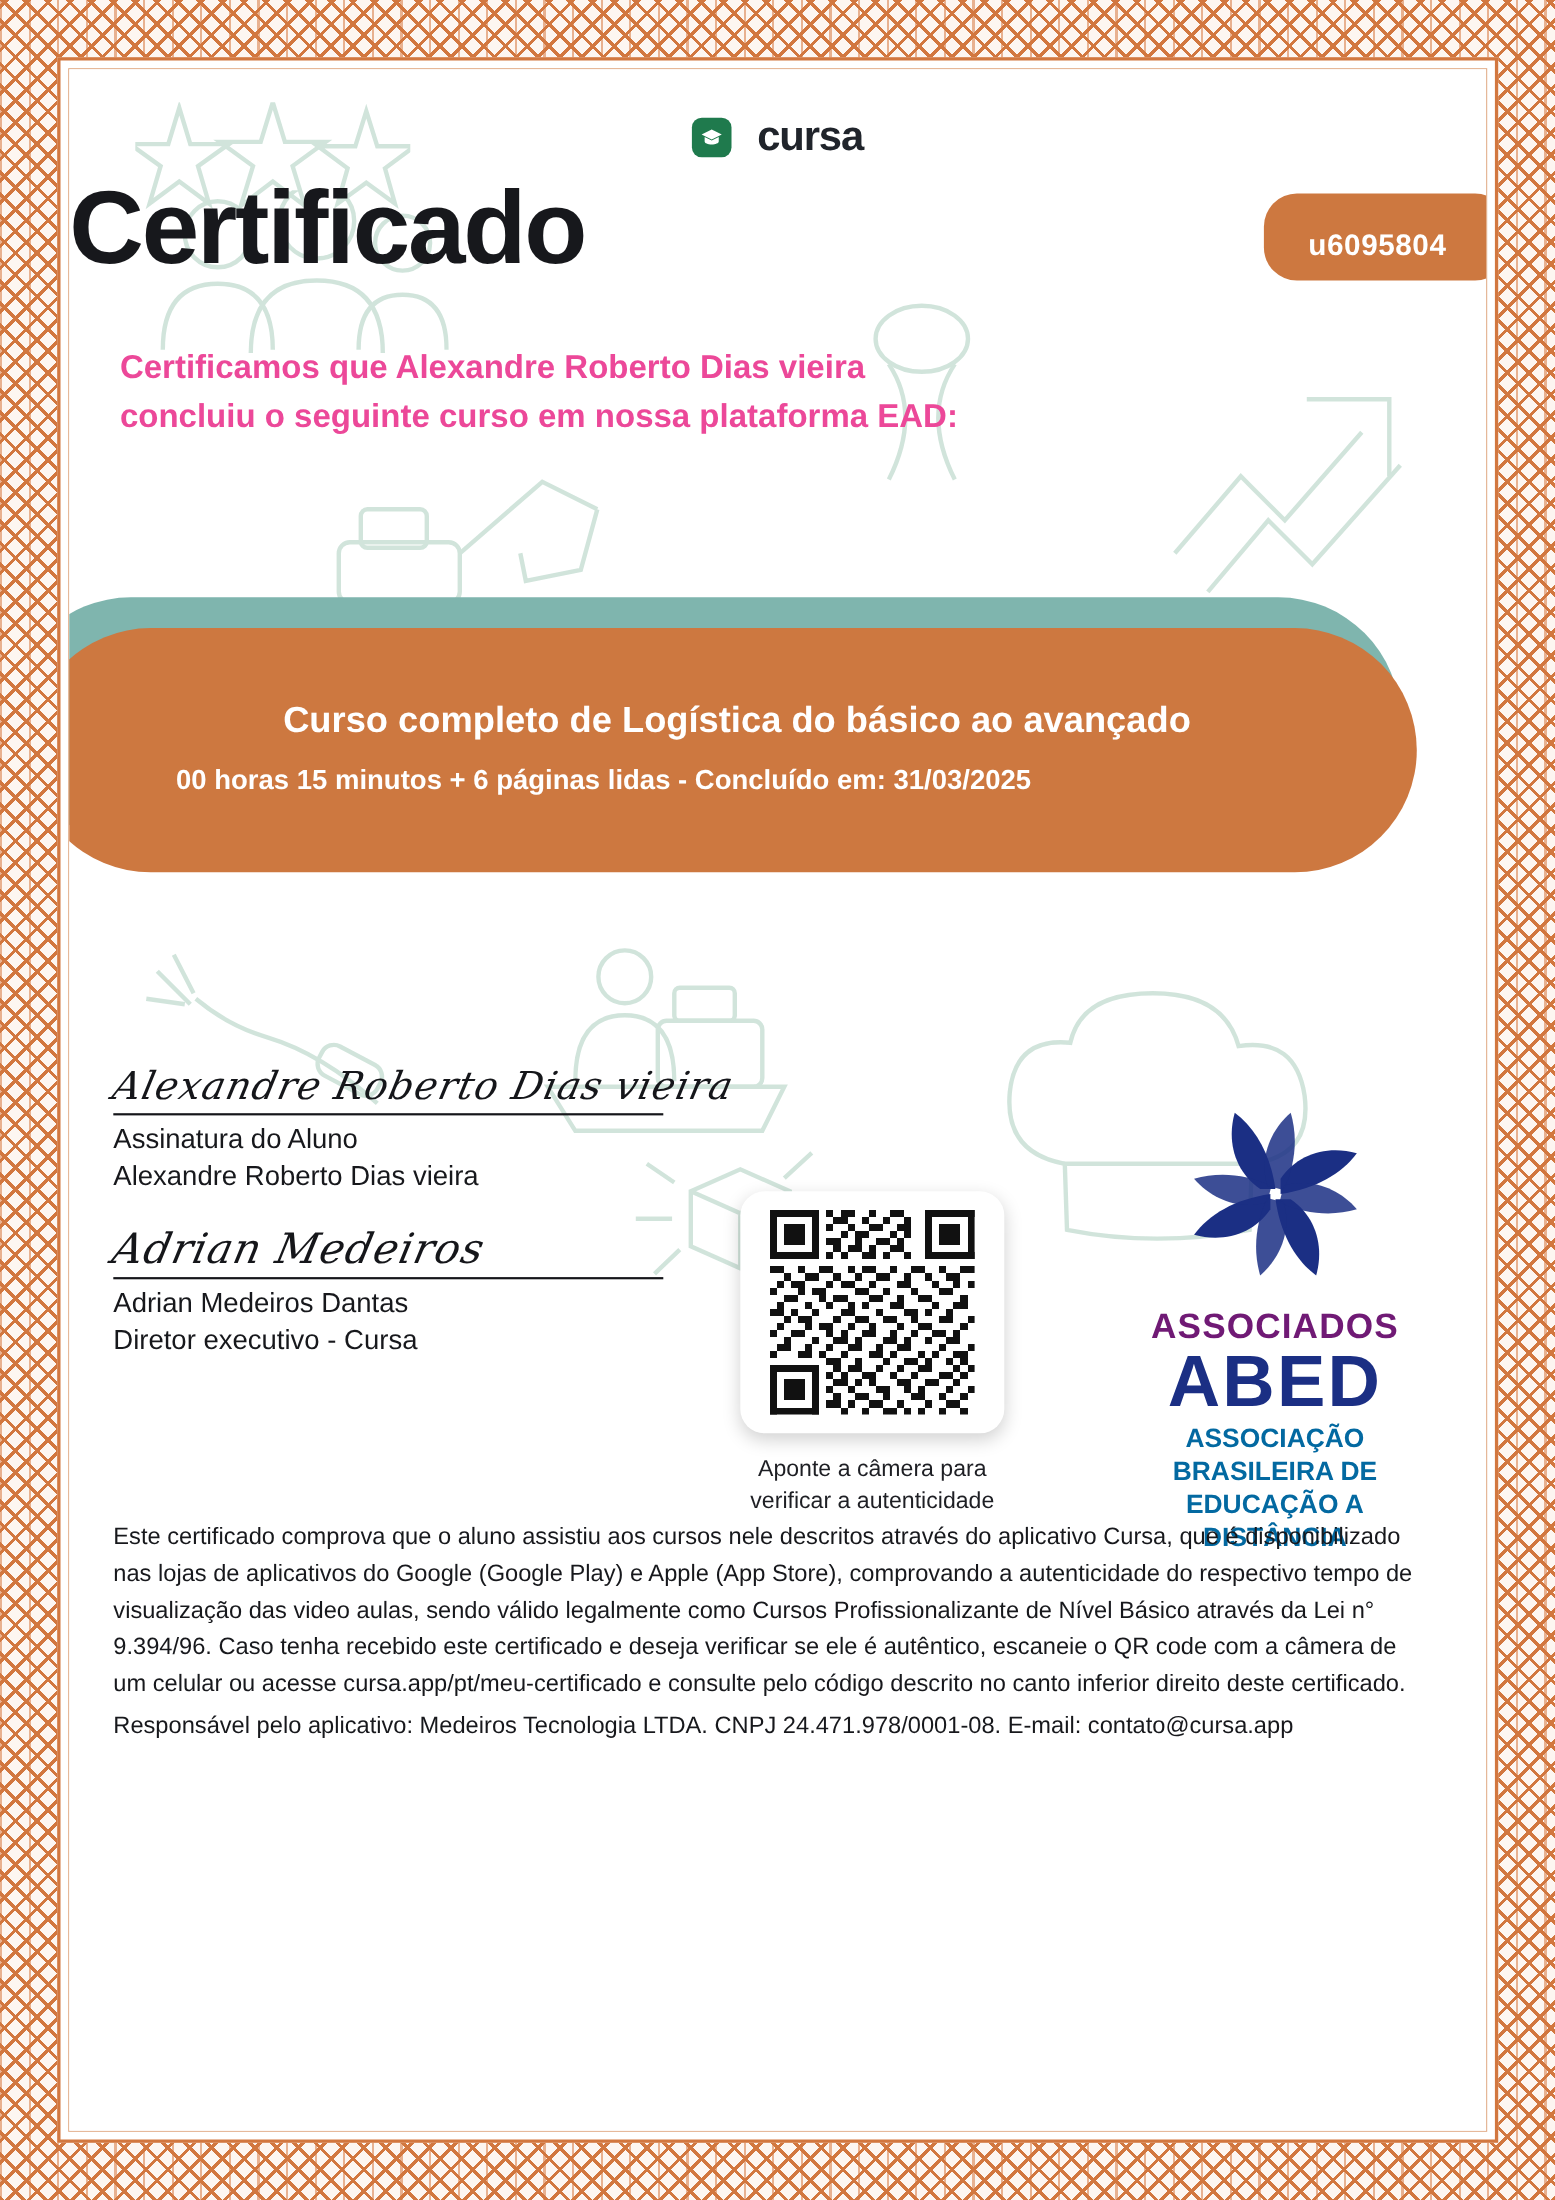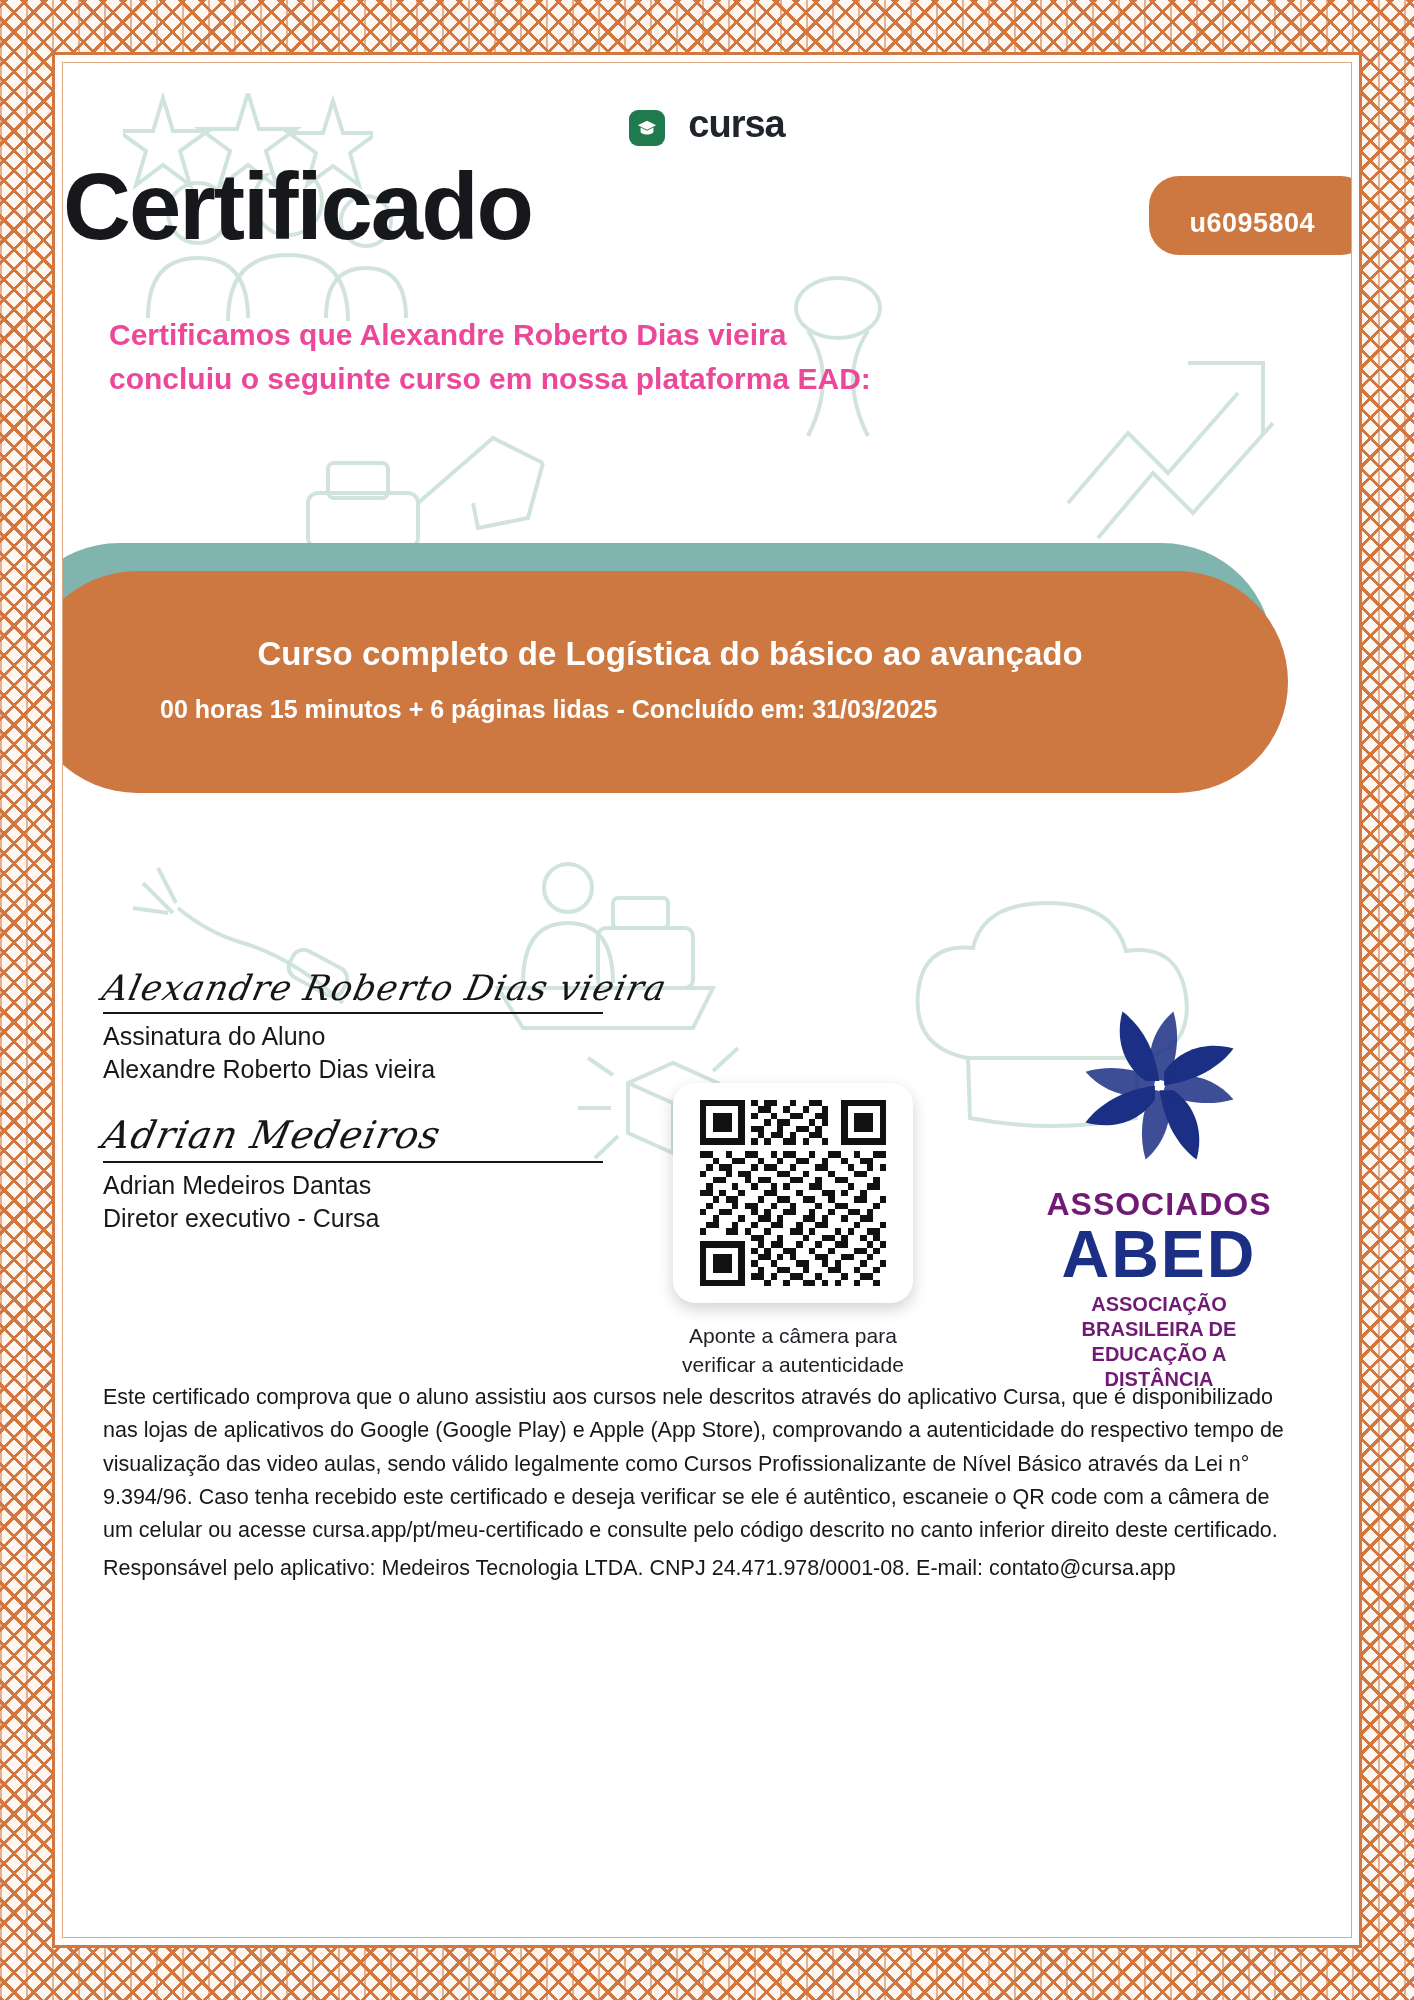--- a/index.html
+++ b/index.html
@@ -62,21 +62,21 @@
     pointer-events: none;
   }
 
   
   .logo-row {
     position: absolute;
     top: 40px;
     left: 0; right: 0;
     display: flex;
     justify-content: center;
-    align-items: flex-end;
+    align-items: center;
     gap: 23px;
   }
   .logo-mark {
     width: 36px; height: 36px;
     background: #1f7a4d;
     border-radius: 9px;
     display: flex; align-items: center; justify-content: center;
   }
   .logo-text {
     font-size: 38px;
@@ -233,23 +233,23 @@
     text-align: center;
   }
   .abed-main {
     font-size: 66px;
     font-weight: 800;
     color: #1b2f84;
     letter-spacing: 2px;
     line-height: 0.95;
   }
   .abed-sub {
-    font-size: 20px;
+    font-size: 24px;
     font-weight: 800;
-    color: #701a75;
+    color: #0369a1;
     line-height: 1.25;
     margin-top: 6px;
   }
 
   
   .footer {
     position: absolute;
     left: 40px;
     top: 1318px;
     width: 1190px;

